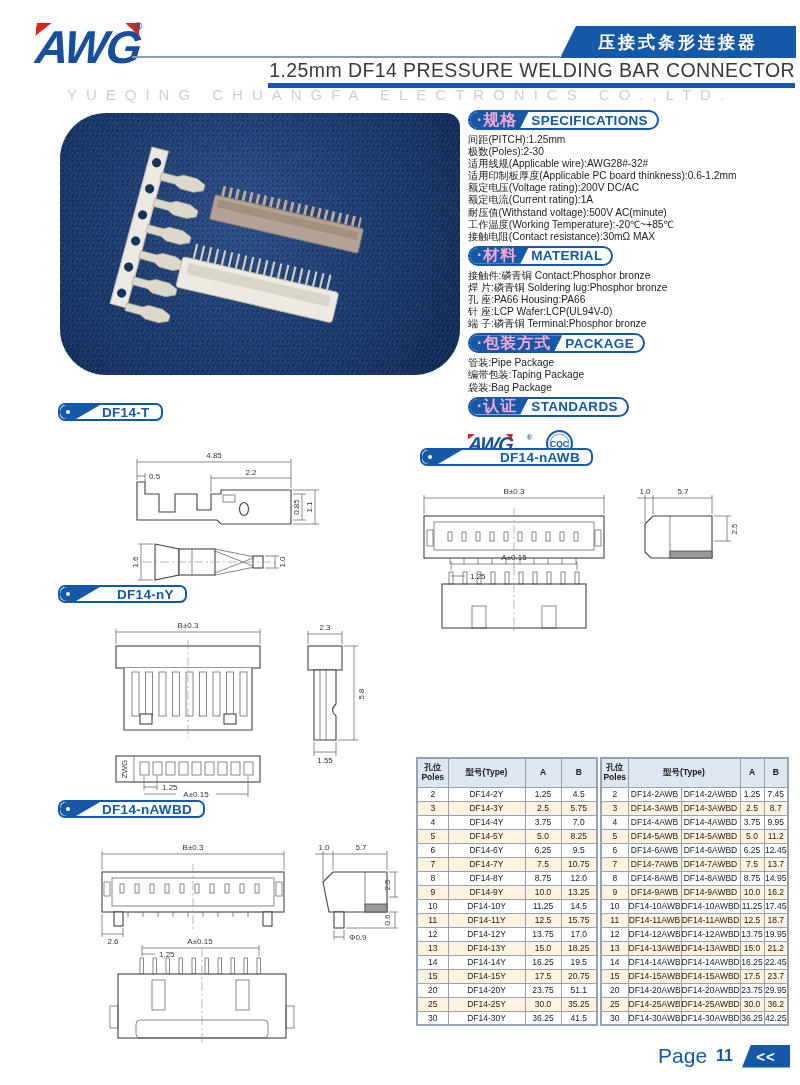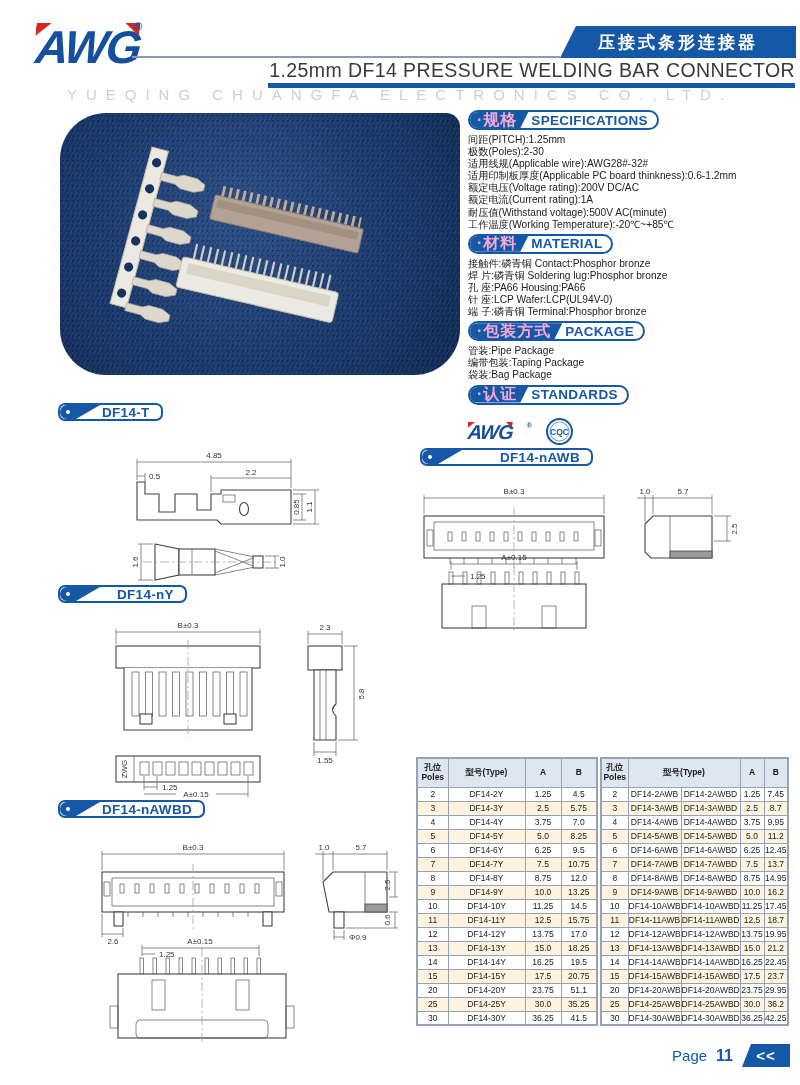--- a/index.html
+++ b/index.html
@@ -82,21 +82,21 @@
   
   .dtable { position:absolute; border-collapse:collapse; table-layout:fixed; background:#fff;
             font-size:8.5px; color:#1a1a1a; border:2px solid #97a3b4; }
   .dtable th, .dtable td { border:1px solid #97a3b4; text-align:center; padding:0; height:14px;
             overflow:hidden; white-space:nowrap; }
   .dtable thead th { background:#dde6f1; height:29px; font-weight:bold; line-height:1.15; }
   .dtable tbody tr:nth-child(even) { background:#fdf3de; }
 
   
   .footer { position:absolute; right:10px; top:1044px; display:flex; align-items:center; gap:9px; }
-  .page-label { color:#1558a7; font-size:15px; }
+  .page-label { color:#1558a7; font-size:21px; }
   .page-num { color:#1558a7; font-size:16px; font-weight:bold; }
   .back-box { width:48px; height:23px; background:#1558a7; clip-path:polygon(9px 0,100% 0,100% 100%,0 100%);
               display:flex; align-items:center; justify-content:center; color:#fff; font-size:15px;
               font-weight:bold; letter-spacing:1px; cursor:pointer; }
 </style>
 </head>
 <body>
 
 <div class="page">
 
@@ -156,20 +156,21 @@
       </div>
       <div>
           <div class="spec-line">间距(PITCH):1.25mm</div>
           <div class="spec-line">极数(Poles):2-30</div>
           <div class="spec-line">适用线规(Applicable wire):AWG28#-32#</div>
           <div class="spec-line">适用印制板厚度(Applicable PC board thinkness):0.6-1.2mm</div>
           <div class="spec-line">额定电压(Voltage rating):200V DC/AC</div>
           <div class="spec-line">额定电流(Current rating):1A</div>
           <div class="spec-line">耐压值(Withstand voltage):500V AC(minute)</div>
           <div class="spec-line">工作温度(Working Temperature):-20℃~+85℃</div>
+          <div class="spec-line">接触电阻(Contact resistance):30mΩ MAX</div>
         </div>
     </div>
 
     <div class="sec-block">
       <div class="sec-hdr">
         <span class="sec-cn">·材料</span>
         <span class="sec-en">MATERIAL</span>
       </div>
       <div>
           <div class="spec-line">接触件:磷青铜 Contact:Phosphor bronze</div>

